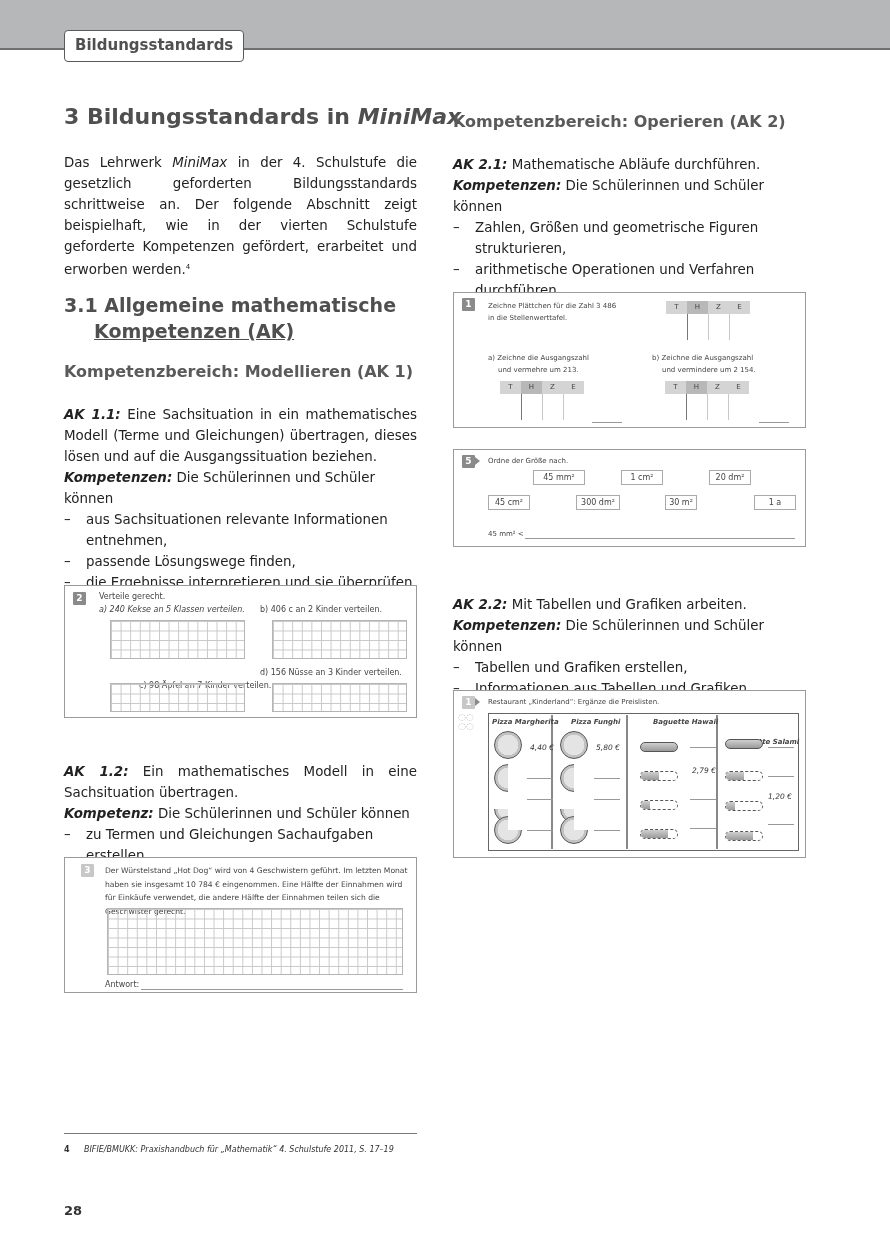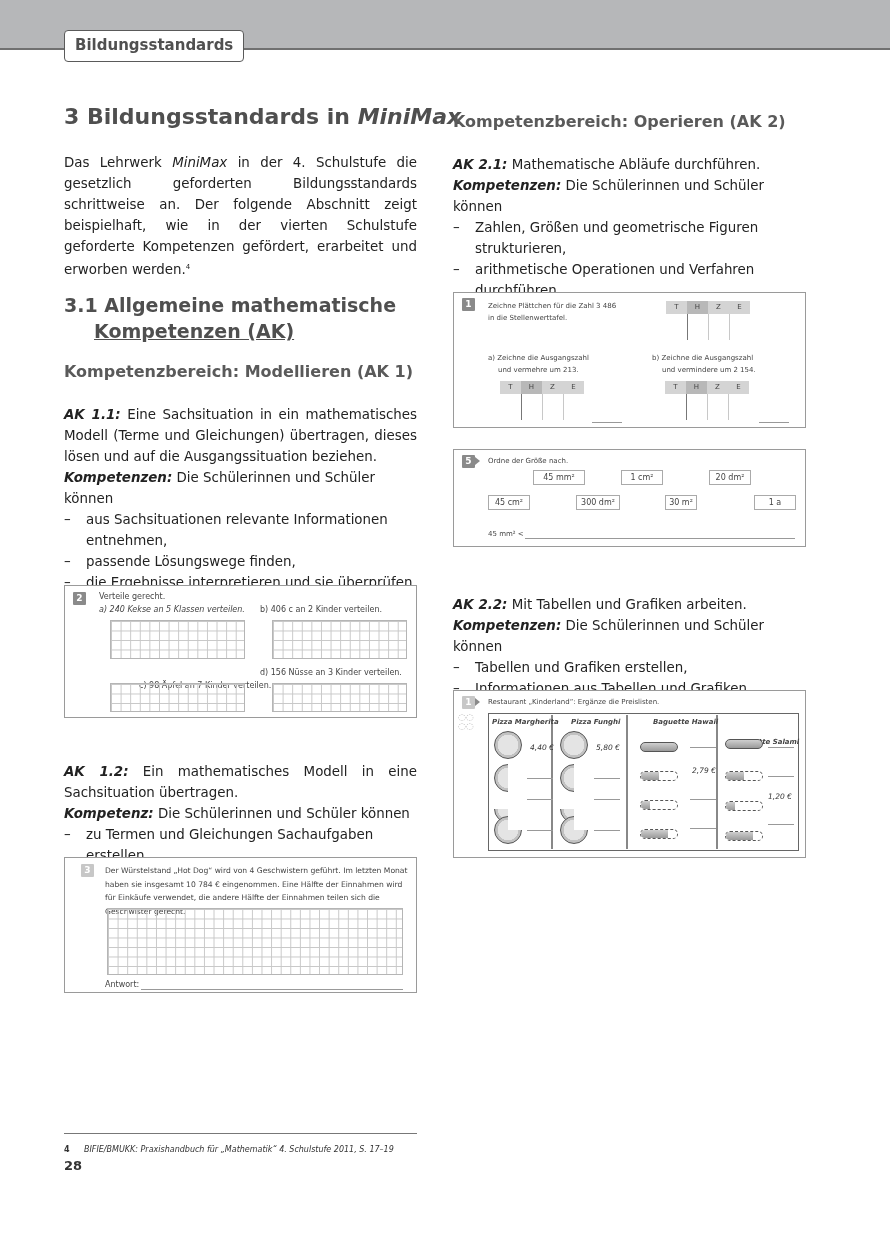--- a/index.html
+++ b/index.html
@@ -295,13 +295,13 @@
   <div class="baguette part" style="left:271px; top:140px;">
       <div class="fill" style="width:75%;"></div>
     </div>
   <div class="blank" style="left:314px; top:133px;"></div>
 </div>
 
 <div class="footnote-rule"></div>
 <div class="abs" style="left:64px; top:1145px; font-size:8px; color:#333;">
   <span style="font-weight:bold; display:inline-block; width:20px;">4</span><i>BIFIE/BMUKK: Praxishandbuch für „Mathematik“ 4. Schulstufe 2011, S. 17–19</i>
 </div>
-<div class="abs" style="left:64px; top:1158px; font-size:13px; font-weight:bold; color:#333;">28</div>
+<div class="abs" style="left:64px; top:1203px; font-size:13px; font-weight:bold; color:#333;">28</div>
 
 </body></html>

